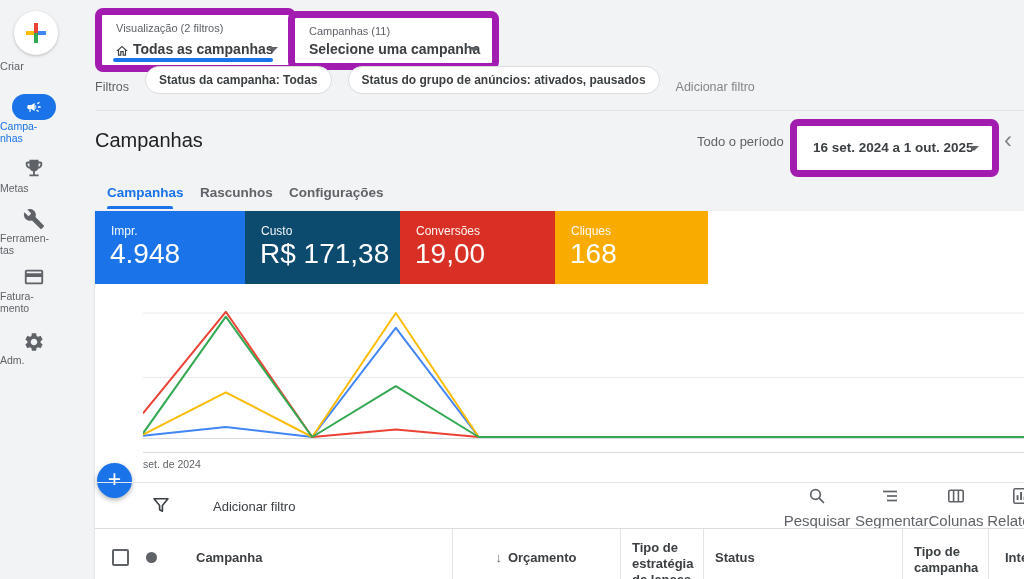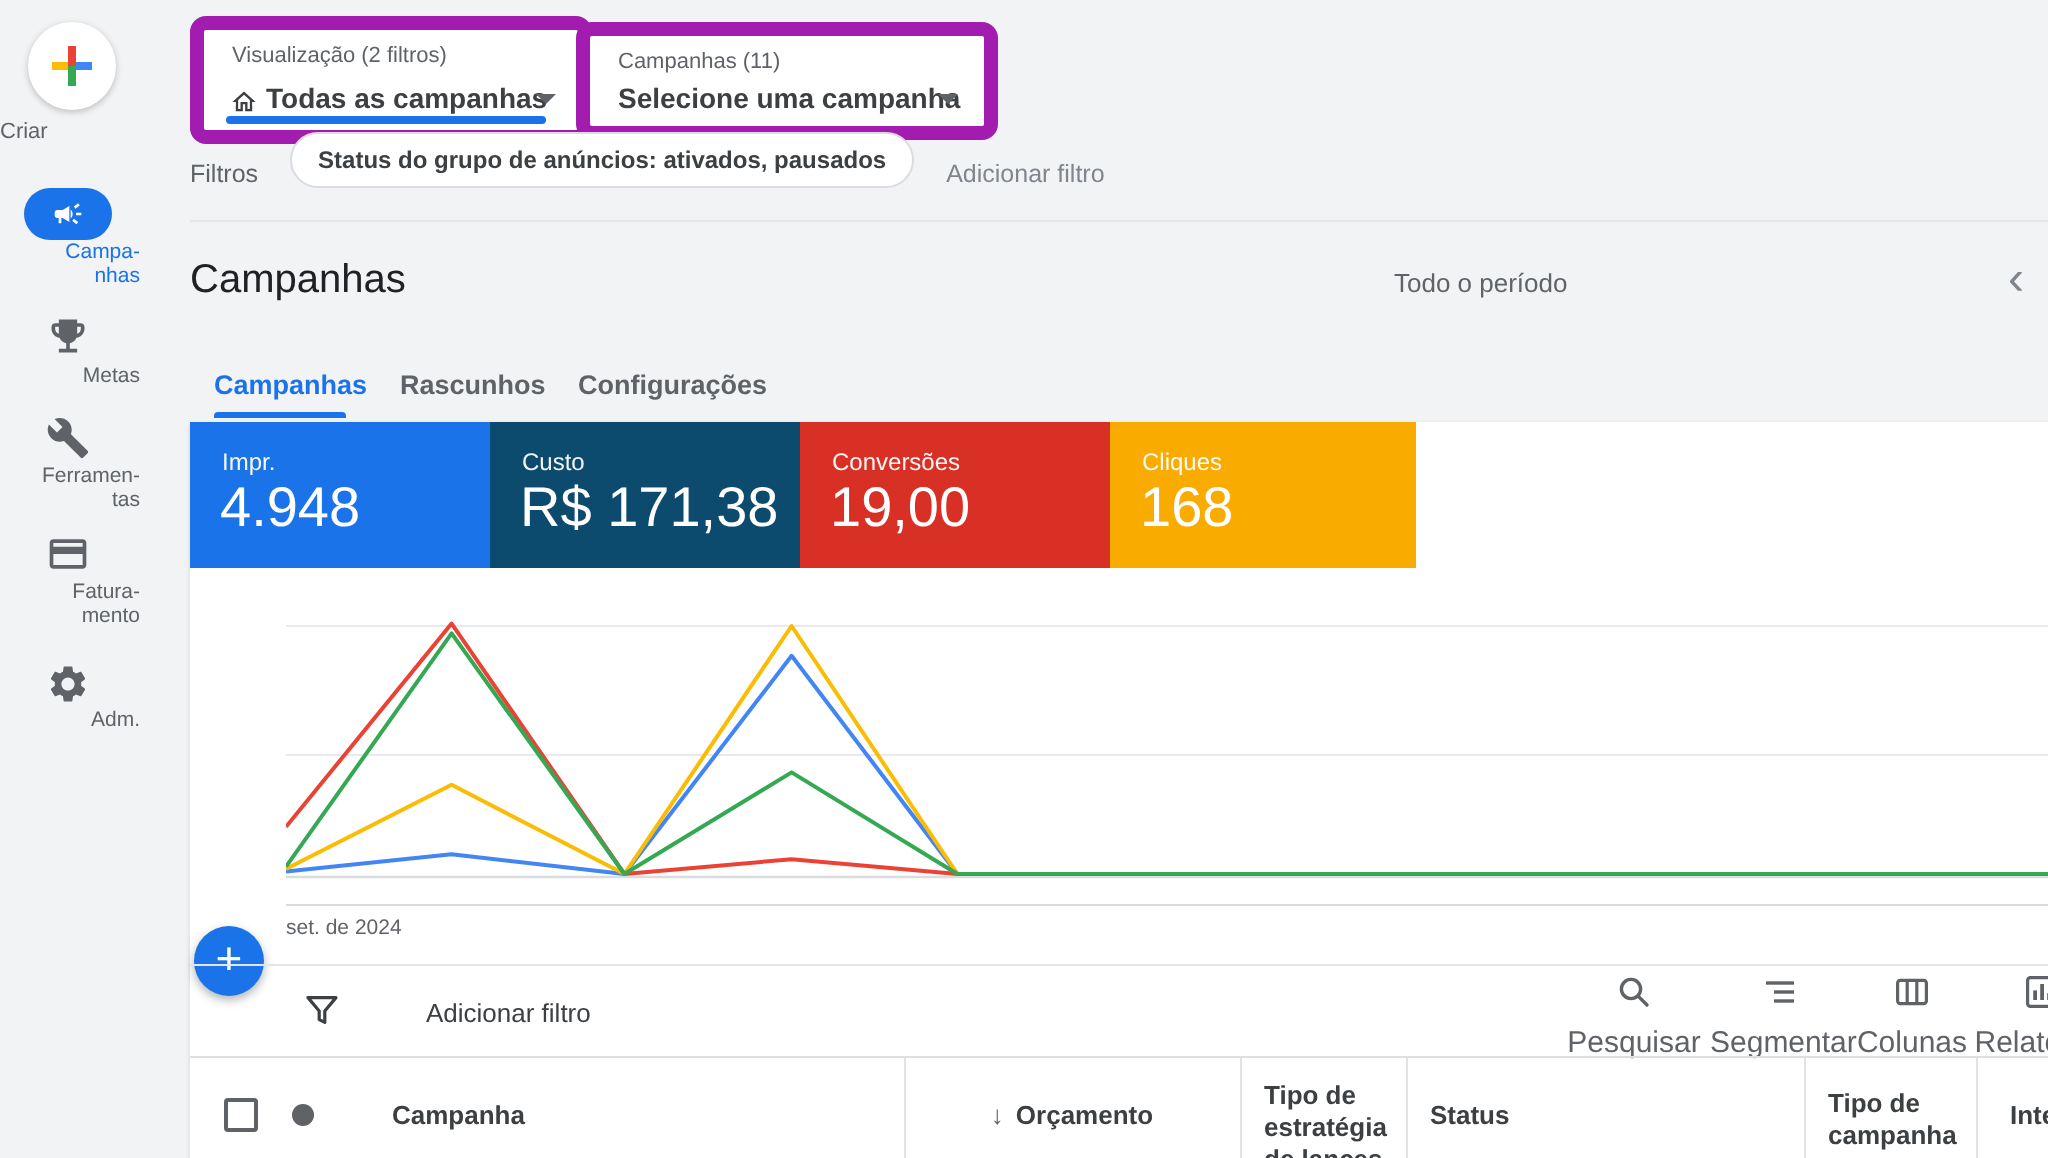--- a/index.html
+++ b/index.html
@@ -6,21 +6,21 @@
   body{width:1024px;height:579px;overflow:hidden;background:#f1f3f4;
        font-family:"Liberation Sans", sans-serif;color:#3c4043;}
   .screen{position:relative;width:1024px;height:579px;overflow:hidden;}
   .abs{position:absolute;}
   
   .create-btn{left:14px;top:11px;width:44px;height:44px;border-radius:50%;background:#fff;
               box-shadow:0 1px 3px rgba(60,64,67,.3);display:flex;align-items:center;justify-content:center;cursor:pointer;}
   .create-label{left:0;top:60px;width:72px;text-align:left;font-size:11px;color:#5f6368;}
   .nav-pill{left:12px;top:94px;width:44px;height:26px;border-radius:13px;background:#1a73e8;
             display:flex;align-items:center;justify-content:center;}
-  .nav-label{left:0;width:70px;text-align:right;font-size:10.5px;line-height:11.5px;color:#5f6368;}
+  .nav-label{left:0;width:70px;text-align:left;font-size:10.5px;line-height:11.5px;color:#5f6368;}
   .nav-label.active{color:#1a73e8;}
   .nav-icon{left:23px;width:22px;height:22px;}
   
   .sel-box{background:#fff;border:7px solid #a21caf;border-radius:8px;cursor:pointer;}
   .sel-label{position:absolute;left:14px;top:7px;font-size:11px;color:#5f6368;white-space:nowrap;}
   .sel-value{position:absolute;top:26px;font-size:14px;font-weight:bold;color:#3c4043;white-space:nowrap;}
   .caret{position:absolute;width:0;height:0;border-left:5px solid transparent;border-right:5px solid transparent;
          border-top:5px solid #5f6368;}
   .blue-bar{position:absolute;left:11px;right:16px;bottom:3px;height:4px;border-radius:2px;background:#1a73e8;}
   .filter-bar{left:95px;top:66px;height:28px;display:flex;align-items:flex-end;gap:16px;}
@@ -125,27 +125,32 @@
   </div>
 
   <div class="abs sel-box" style="left:288px;top:11px;width:197px;height:45px;">
     <span class="sel-label">Campanhas (11)</span>
     <span class="sel-value" style="left:14px;top:23px">Selecione uma campanha</span>
     <span class="caret" style="right:13px;top:29px"></span>
   </div>
 
   <div class="abs filter-bar">
     <span class="plain-link" style="color:#5f6368;cursor:default">Filtros</span>
+    <span class="chip">Status da campanha: Todas</span>
     <span class="chip">Status do grupo de anúncios: ativados, pausados</span>
     <span class="plain-link">Adicionar filtro</span>
   </div>
   <div class="hdiv" style="left:95px;right:0;top:110px;"></div>
 
   <div class="abs page-title">Campanhas</div>
   <div class="abs period-label">Todo o período</div>
+  <div class="abs sel-box date-box">
+    <span class="date-text">16 set. 2024 a 1 out. 2025</span>
+    <span class="caret" style="right:13px;top:20px"></span>
+  </div>
   <div class="abs chevron-left">‹</div>
 
   <div class="abs tab active" style="left:107px">Campanhas</div>
   <div class="abs tab" style="left:200px">Rascunhos</div>
   <div class="abs tab" style="left:289px">Configurações</div>
   <div class="abs tab-underline"></div>
 
   <div class="abs panel"></div>
 
   <div class="abs card" style="left: 95px; width: 150px; background-color: rgb(26, 115, 232);">

